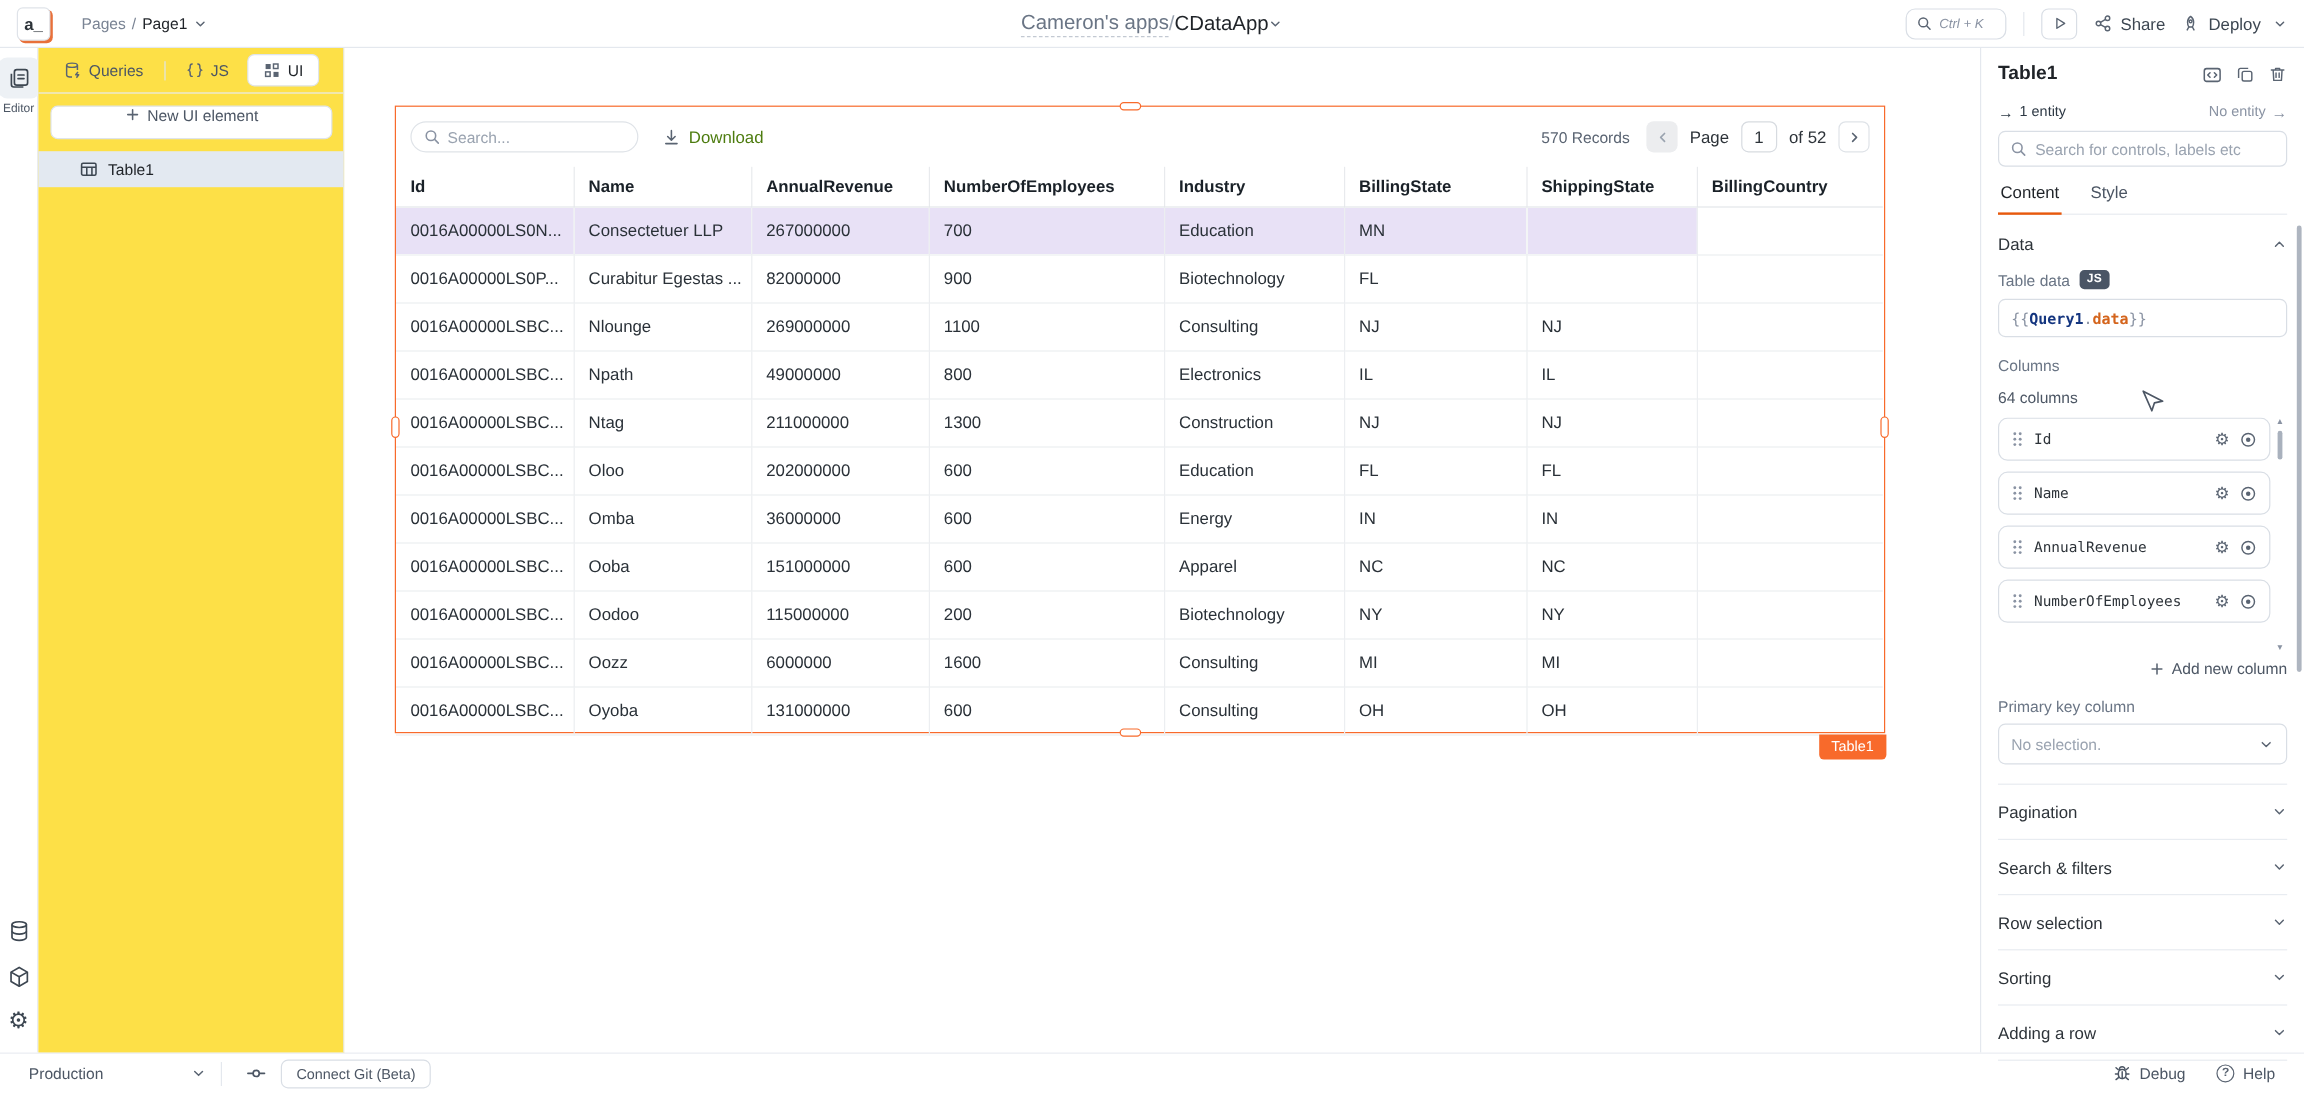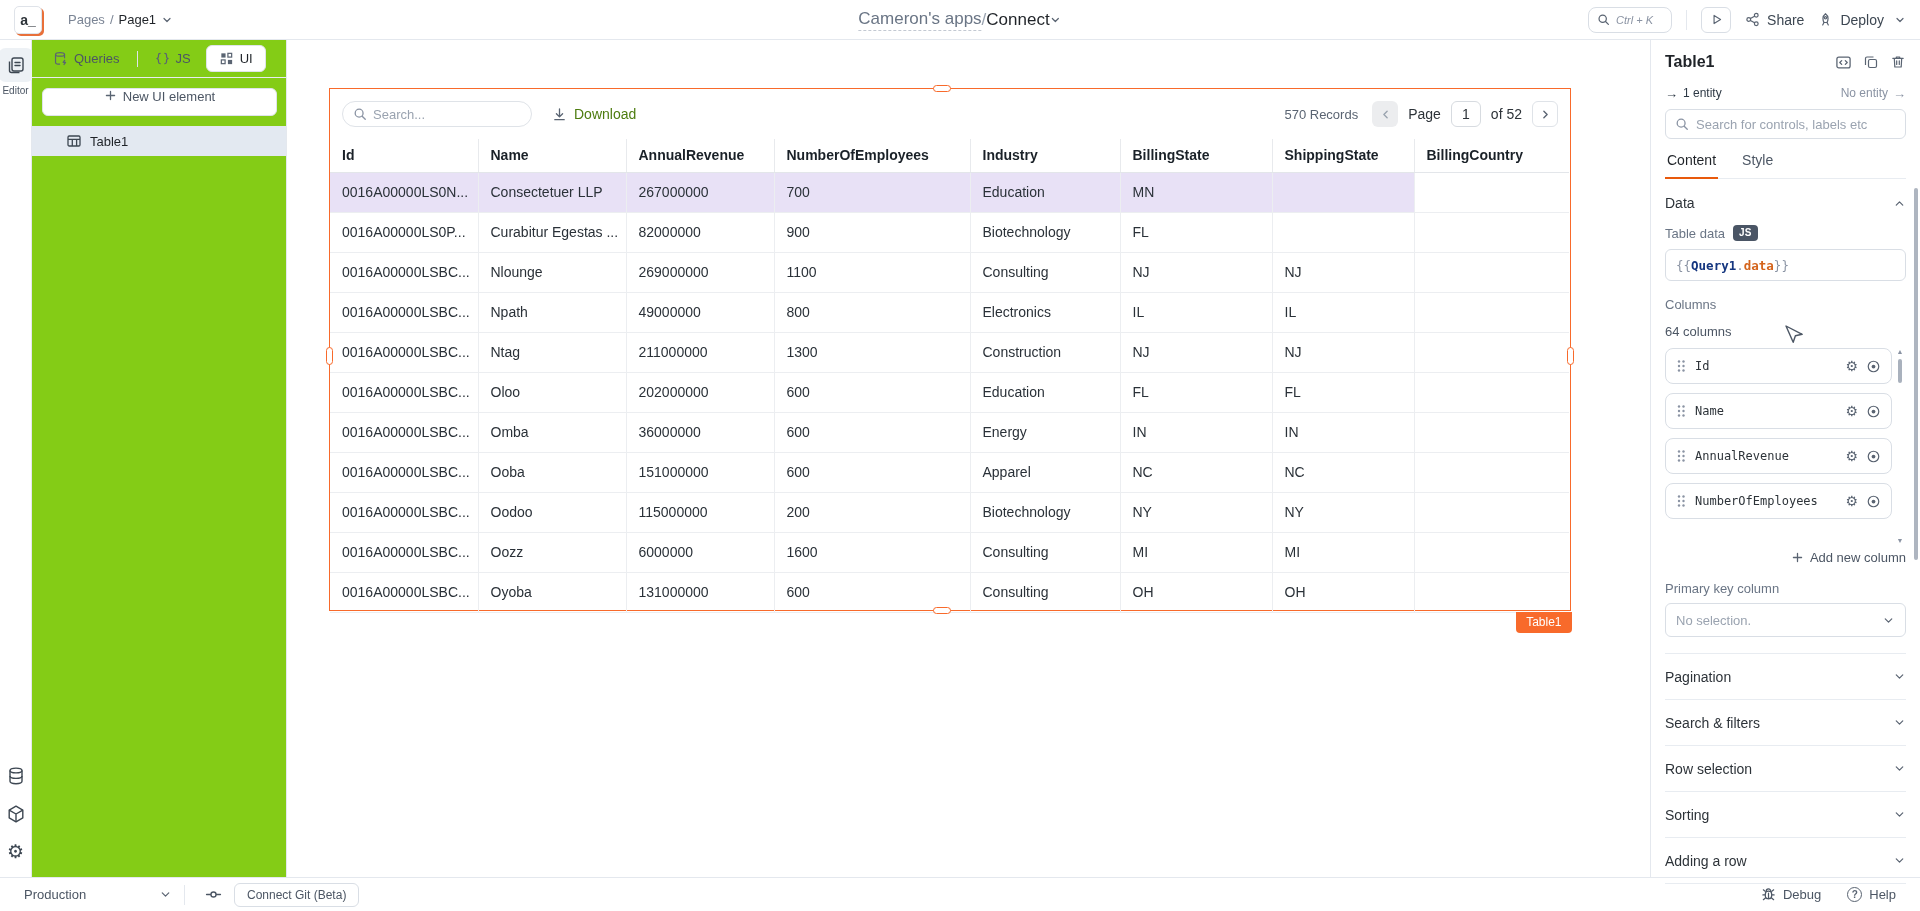--- a/index.html
+++ b/index.html
@@ -37,21 +37,21 @@
 
   
   .rail { width:32px; border-right:1px solid #E4E8EE; display:flex; flex-direction:column; align-items:center; padding:8px 0 16px; background:#fff; }
   .rail-btn { width:36px; height:34px; border-radius:8px; display:flex; align-items:center; justify-content:center; }
   .rail-btn.active { background:#EDF1F5; }
   .rail-label { font-size:10px; color:#4C5664; margin-top:3px; }
   .rail-bottom { margin-top:auto; display:flex; flex-direction:column; align-items:center; gap:18px; }
   .gear-glyph { font-size:19px; color:#3D4752; line-height:1; }
 
   
-  .sidebar { width:255px; background:#84cc16; border-right:1px solid #E4E8EE; }
+  .sidebar { width:255px; background:#fde047; border-right:1px solid #E4E8EE; }
   .side-tabs { height:38px; display:flex; align-items:center; padding:0 8px; border-bottom:1px solid #E8ECF1; gap:2px; }
   .side-tab { display:flex; align-items:center; gap:6px; font-size:13px; color:#4C5664; padding:5px 12px; border-radius:6px; border:1px solid transparent; }
   .side-tab.active { background:#fff; border-color:#DFE4EA; color:#1F2328; }
   .tabdiv { width:1px; height:16px; background:#DFE4EA; margin:0 2px; }
   .new-ui-btn { margin:10px; height:28px; width:235px; background:#fff; border:1px solid #DFE4EA; border-radius:6px;
                 display:flex; align-items:flex-start; justify-content:center; gap:6px; font-size:13px; color:#4C5664; }
   .side-item { height:30px; display:flex; align-items:center; gap:8px; padding-left:34px; font-size:13px; color:#1F2328; }
   .side-item.selected { background:#E3E9F1; }
 
   
@@ -161,21 +161,21 @@
     <span class="muted">Pages</span>
     <span class="muted">/</span>
     <span class="strong">Page1</span>
     <svg class="ico" width="12" height="12" viewBox="0 0 16 16" fill="none" stroke="currentColor" stroke-width="1.6" stroke-linecap="round" stroke-linejoin="round">
         <path d="M4 6l4 4 4-4"></path>
       </svg>
   </div>
   <div class="appcrumb">
     <span class="ws">Cameron's apps</span>
     <span class="sep">/</span>
-    <span class="app">Connect</span>
+    <span class="app">CDataApp</span>
     <svg class="ico" width="12" height="12" viewBox="0 0 16 16" fill="none" stroke="currentColor" stroke-width="1.6" stroke-linecap="round" stroke-linejoin="round">
         <path d="M4 6l4 4 4-4"></path>
       </svg>
   </div>
   <div class="top-actions">
     <div class="kbd-search">
       <svg class="ico" width="13" height="13" viewBox="0 0 16 16" fill="none" stroke="currentColor" stroke-width="1.5" stroke-linecap="round">
           <circle cx="7" cy="7" r="4.5"></circle>
           <line x1="10.5" y1="10.5" x2="14" y2="14"></line>
         </svg>

